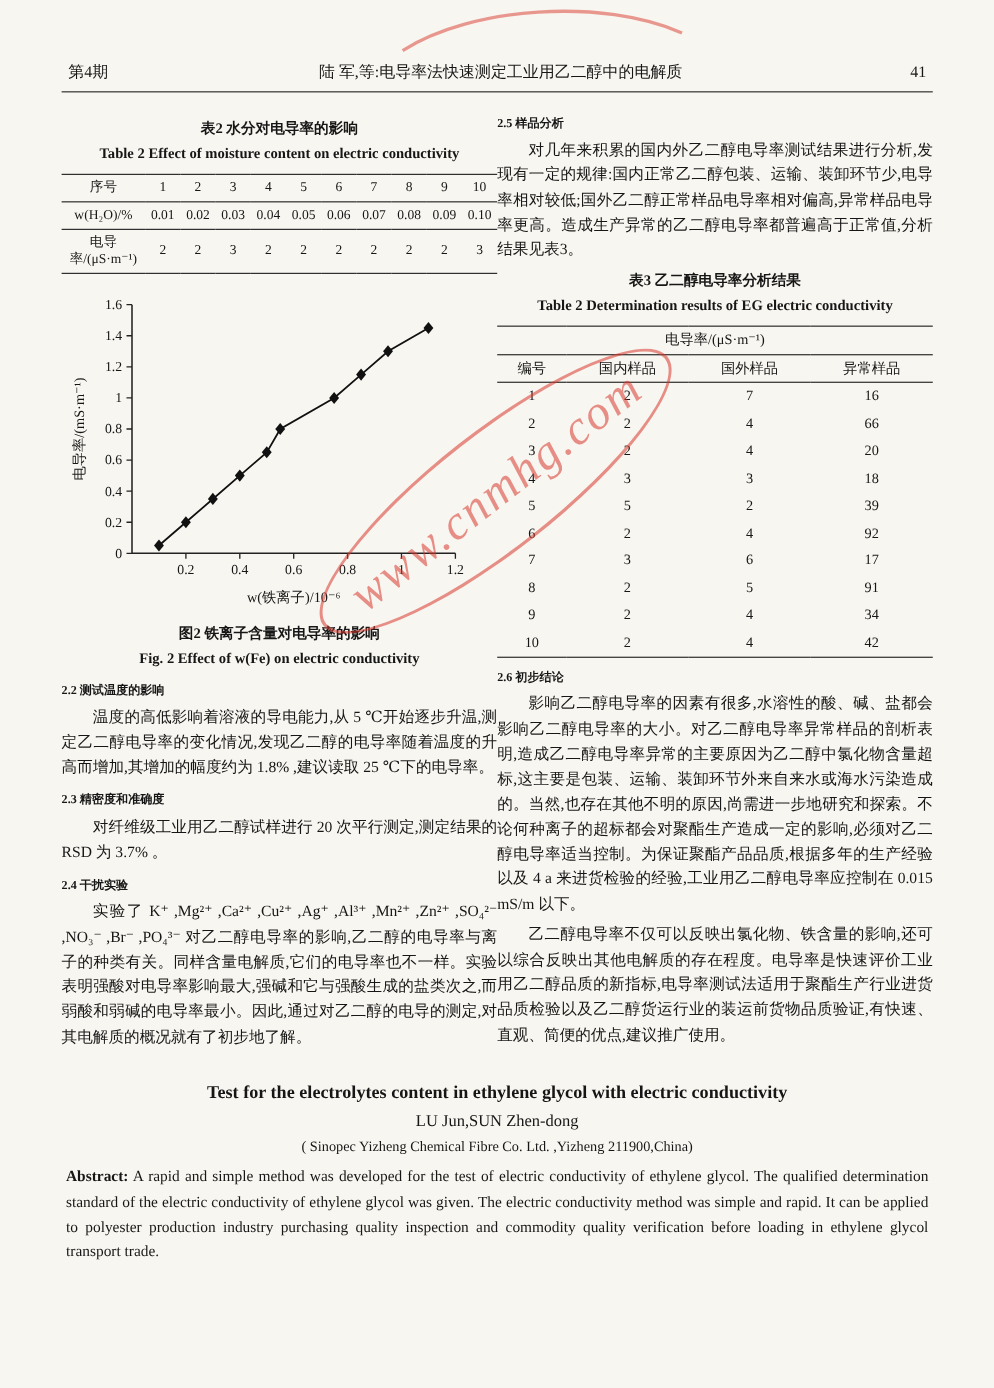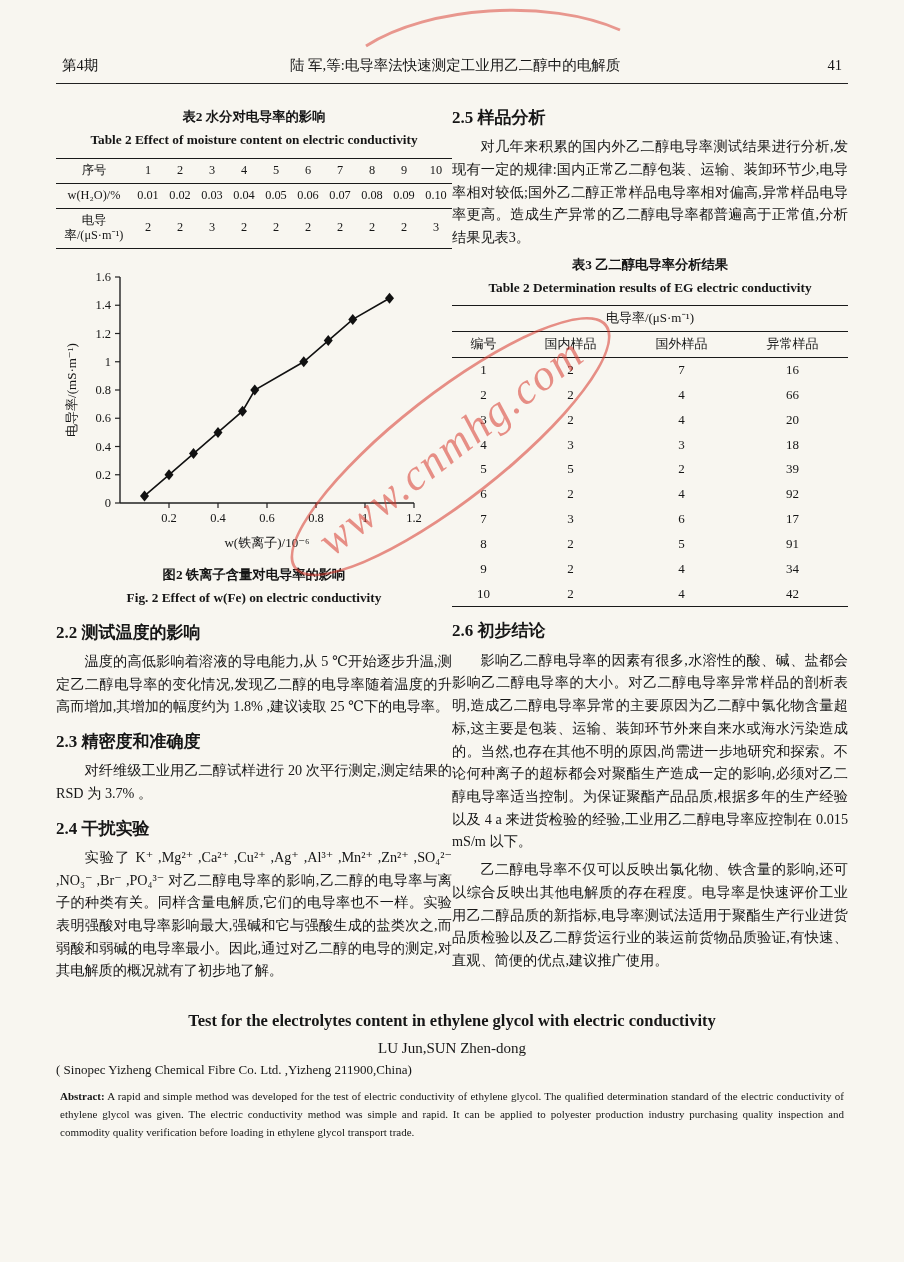--- a/index.html
+++ b/index.html
@@ -24,30 +24,29 @@
   .header .running { flex:1; text-align:center; }
   .header .pageno { min-width:30px; text-align:right; }
 
   
   .columns { display:flex; margin-top:20px; }
   .col { flex:1; min-width:0; font-size:14.2px; line-height:1.6; text-align:justify; }
 
   .cap { text-align:center; font-weight:bold; font-size:13.3px; margin:2px 0; }
   .cap.en { margin-bottom:7px; }
 
-  .sec { font-size:17px; font-weight:bold; margin:10px 0 4px; }
+  .sec { font-size:11px; font-weight:bold; margin:10px 0 4px; }
   .sec.first { margin-top:0; }
   p.body { margin:0 0 5px; text-indent:2em; }
 
   
   table.tbl {
     width:100%; border-collapse:collapse;
     border-top:1.6px solid #1a1a1a; border-bottom:1.6px solid #1a1a1a;
     margin:0 0 6px;
-    font-family:Liberation Serif, serif;
   }
   #table2 th, #table2 td {
     font-weight:normal; text-align:center;
     font-size:12.3px; padding:4px 1px;
     border-bottom:1px solid #1a1a1a;
     line-height:1.3;
   }
   #table2 tr:last-child th, #table2 tr:last-child td { border-bottom:none; }
   #table2 th { width:74px; }
 
@@ -58,22 +57,22 @@
   }
   #table3 thead th { border-bottom:1px solid #1a1a1a; }
 
   
   .chart-wrap { margin:14px 0 2px 2px; }
 
   
   .footer { margin-top:24px; }
   .en-title { text-align:center; font-weight:bold; font-size:16.5px; margin-top:14px; }
   .authors  { text-align:center; font-size:15px; margin-top:9px; }
-  .affil    { font-size:13px; margin-top:5px; }
-  .abstract { text-align:justify; font-size:11px; line-height:1.62; margin:10px 4px 0; }
+  .affil    { text-align:center; font-size:13px; margin-top:5px; }
+  .abstract { text-align:justify; font-size:14px; line-height:1.62; margin:10px 4px 0; }
   .ab-label { font-weight:bold; }
 
   
   .watermark {
     position:absolute; left:252px; top:392px; z-index:6;
     transform:rotate(-38deg);
     font-size:44px; letter-spacing:2px; font-style:italic;
     border:3px solid currentColor; border-radius:50%;
     padding:26px 34px;
     opacity:.55; pointer-events:none; white-space:nowrap;

